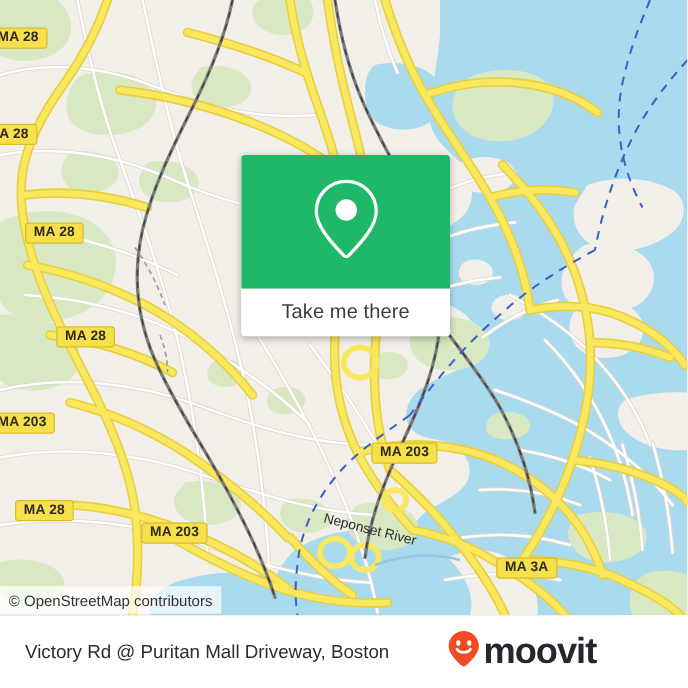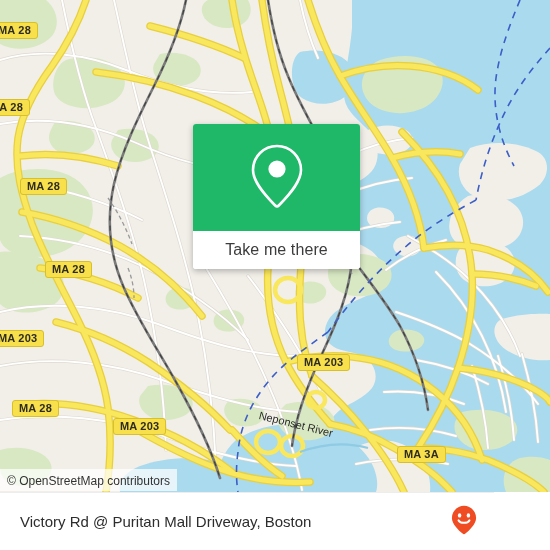--- a/index.html
+++ b/index.html
@@ -465,16 +465,17 @@
       <span>
         <svg width="26" height="30" viewBox="0 0 26 30" xmlns="http://www.w3.org/2000/svg">
           <path d="M13,0.8 C6.3,0.8 0.9,6.2 0.9,12.9 C0.9,18.8 7.6,25.3 11.6,28.6
                    C12.4,29.3 13.6,29.3 14.4,28.6 C18.4,25.3 25.1,18.8 25.1,12.9
                    C25.1,6.2 19.7,0.8 13,0.8 Z" fill="#ef4c23"></path>
           <ellipse cx="8.6" cy="10.4" rx="1.7" ry="2.2" fill="#ffffff"></ellipse>
           <ellipse cx="17.4" cy="10.4" rx="1.7" ry="2.2" fill="#ffffff"></ellipse>
           <path d="M7.6,15.4 C9.4,18.6 16.6,18.6 18.4,15.4" fill="none" stroke="#ffffff" stroke-width="2.1" stroke-linecap="round"></path>
         </svg>
       </span>
+      <span id="brand-wordmark">moovit</span>
     </div>
   </div>
 
 </div>
 
 </body></html>

